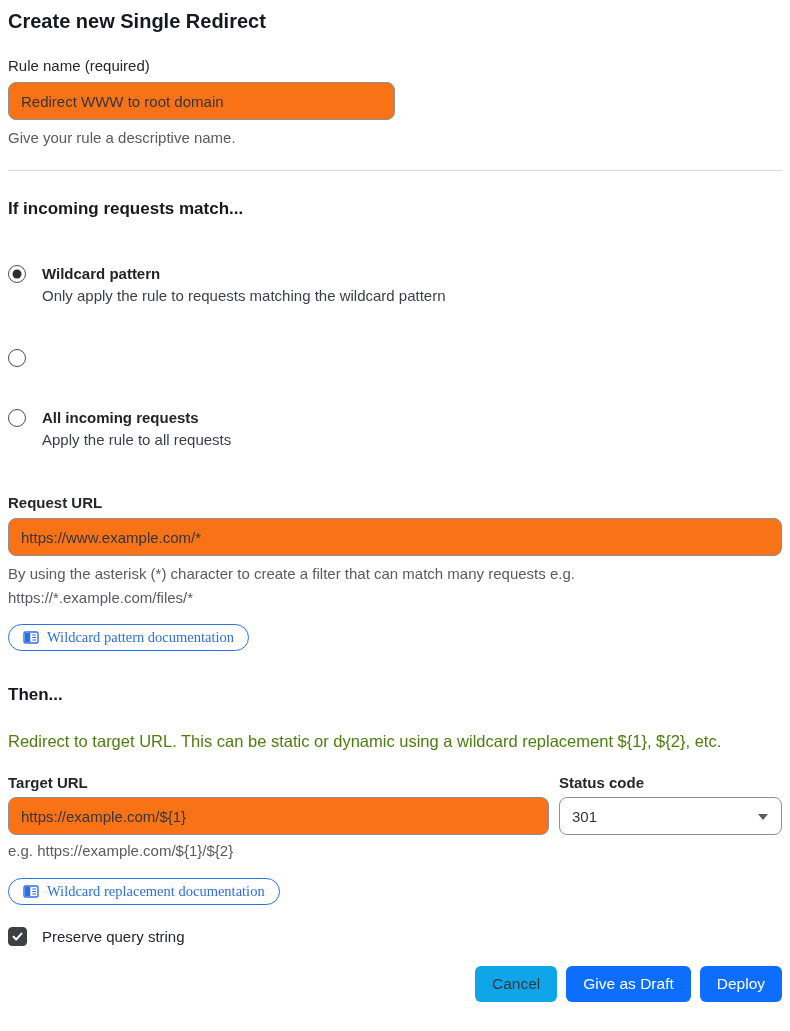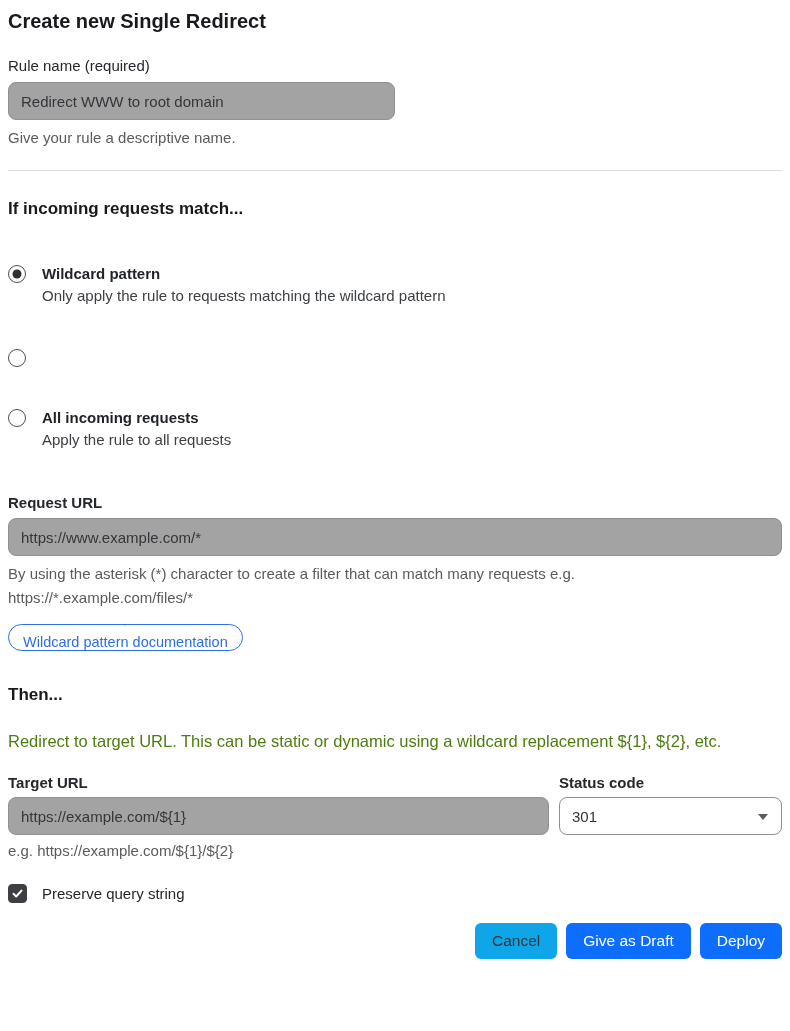--- a/index.html
+++ b/index.html
@@ -15,21 +15,21 @@
   h1.page-title { font-size: 20px; line-height: 26px; font-weight: 700; color: #17191c; }
 
   .field-label { margin-top: 22px; font-size: 15px; line-height: 20px; color: #24272b; }
   .field-label.bold { font-weight: 700; }
 
   .text-input {
     margin-top: 6px; height: 38px;
     border: 1px solid #8f9093; border-radius: 8px;
     display: flex; align-items: center;
     padding: 0 12px; font-size: 15px; color: #33363a;
-    background: #a3a3a3; width: 100%;
+    background: #f97316; width: 100%;
   }
   .text-input.rule-name { width: 387px; }
 
   .help-text { margin-top: 6px; font-size: 15px; line-height: 24px; color: #595b5e; }
 
   hr.divider { margin-top: 20px; border: none; border-top: 1px solid #d9dadc; }
 
   h2.section-heading { margin-top: 26px; font-size: 17px; line-height: 24px; font-weight: 700; color: #17191c; }
 
   .radio-group { margin-top: 42px; }
@@ -50,22 +50,21 @@
   .radio-desc { font-size: 15px; line-height: 22px; color: #3c3f43; }
 
   .url-block { margin-top: 42px; }
   .url-block .text-input { margin-top: 5px; }
 
   .doc-button {
     margin-top: 14px; display: inline-flex; align-items: center;
     height: 27px; padding: 0 14px; gap: 8px;
     border: 1px solid #2d6ee8; border-radius: 14px; background: #fff;
     color: #2d6ee8; font-size: 14.5px; cursor: pointer;
-    font-family: Liberation Sans, sans-serif;
-    flex-direction: column;
+    font-family: Liberation Serif, serif;
   }
   .doc-button svg { display: block; }
 
   .then-desc { margin-top: 22px; font-size: 16.5px; line-height: 24px; color: #4d7c0f; }
 
   .target-row { margin-top: 20px; display: flex; gap: 10px; }
   .col-target { flex: 0 0 541px; }
   .col-status { flex: 0 0 223px; }
   .target-row .field-label { margin-top: 0; }
   .target-row .text-input { margin-top: 4px; }
@@ -177,20 +176,30 @@
     </div>
     <div class="col-status">
       <div class="field-label bold">Status code</div>
       <div class="select-box">
         <span>301</span>
         <span class="select-caret"></span>
       </div>
     </div>
   </div>
 
+  <button class="doc-button" style="margin-top:16px">
+    <svg width="16" height="15" viewBox="0 0 16 15">
+      <rect x="1" y="2" width="14" height="11" rx="1.5" fill="none" stroke="#2d6ee8" stroke-width="1.4"></rect>
+      <path d="M2 3 h5.3 v9 H2 z" fill="#2d6ee8"></path>
+      <line x1="9.3" y1="5" x2="13" y2="5" stroke="#2d6ee8" stroke-width="1.1"></line>
+      <line x1="9.3" y1="7.5" x2="13" y2="7.5" stroke="#2d6ee8" stroke-width="1.1"></line>
+      <line x1="9.3" y1="10" x2="13" y2="10" stroke="#2d6ee8" stroke-width="1.1"></line>
+    </svg>
+    <span>Wildcard replacement documentation</span>
+  </button>
 
   <div class="checkbox-row">
     <span class="checkbox-box checked" id="preserve-query-checkbox">
       <svg width="13" height="13" viewBox="0 0 13 13">
         <path d="M2.5 6.8 L5.2 9.5 L10.5 3.6" fill="none" stroke="#ffffff" stroke-width="2" stroke-linecap="round" stroke-linejoin="round"></path>
       </svg>
     </span>
     <span class="checkbox-label">Preserve query string</span>
   </div>
 

